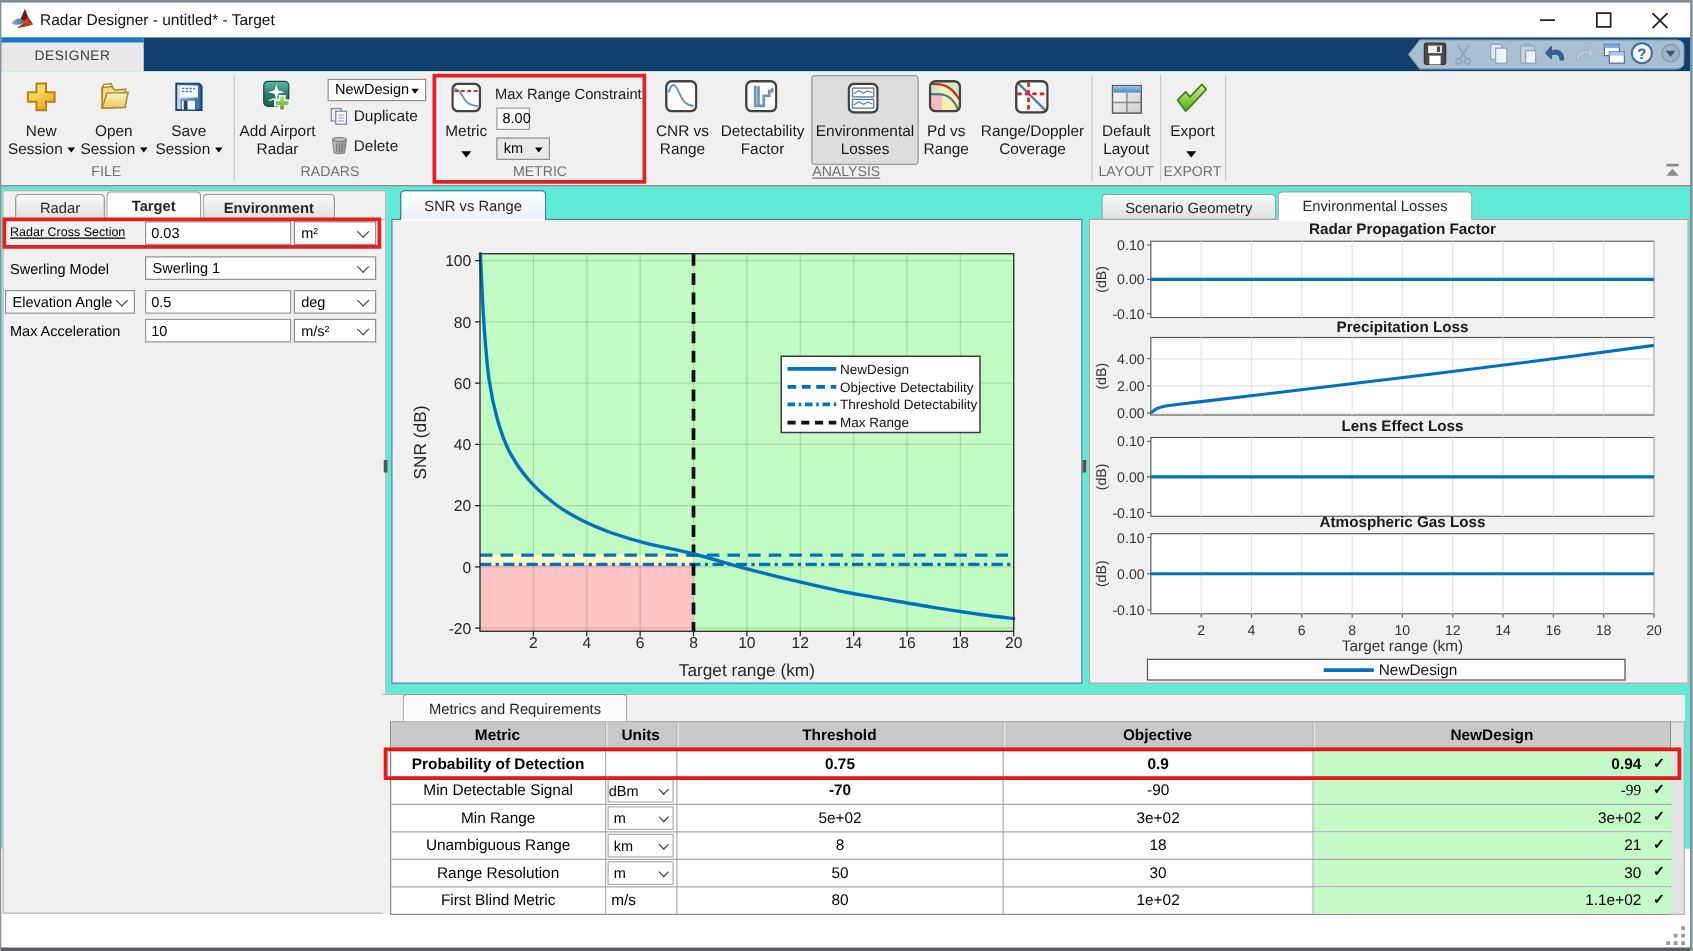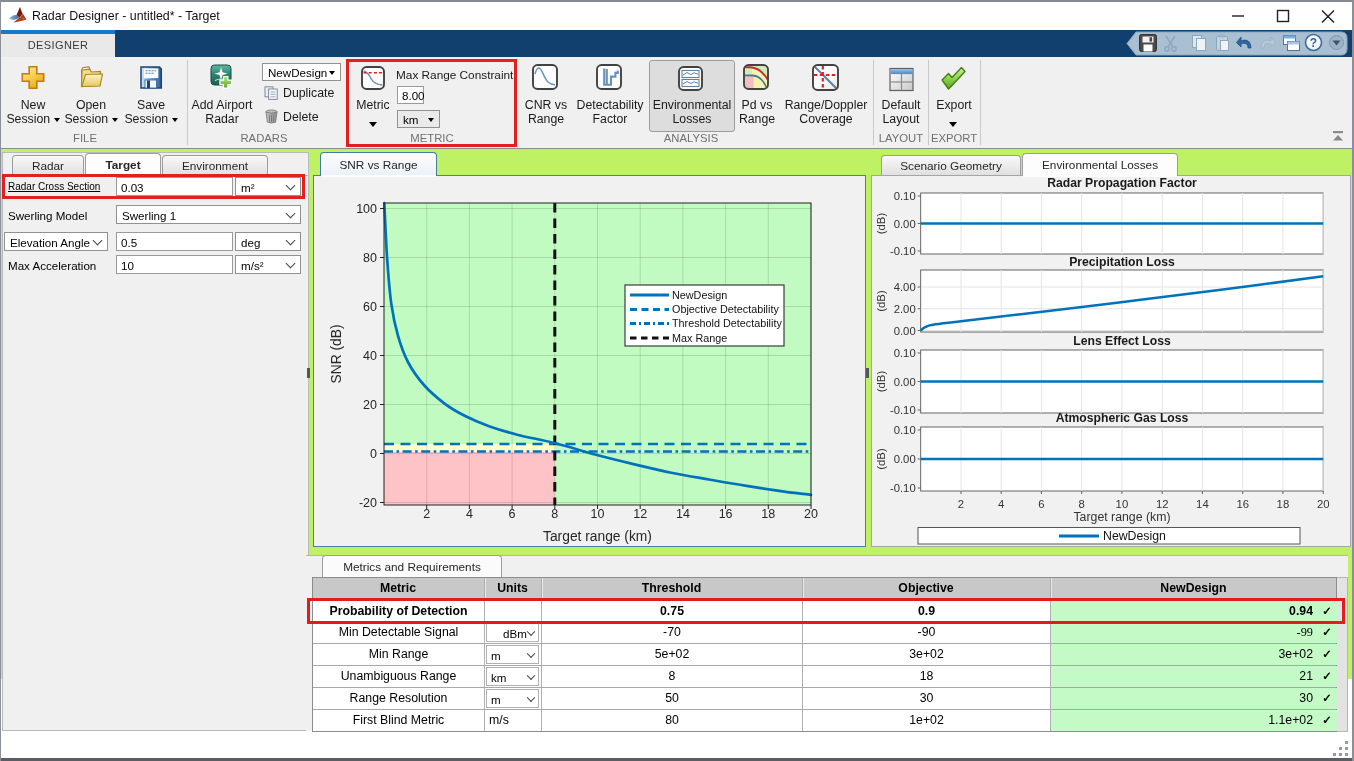--- a/index.html
+++ b/index.html
@@ -1,16 +1,16 @@
 <!DOCTYPE html>
 <html><head><meta charset="utf-8">
 <style>
 html,body{margin:0;padding:0;}
 body{width:1354px;height:761px;overflow:hidden;font-family:"Liberation Sans", sans-serif;}
-#win{position:absolute;left:0;top:0;width:1354px;height:679px;background:#bef264;}
+#win{position:absolute;left:0;top:0;width:1354px;height:679px;background:#5eead4;}
 .abs{position:absolute;}
 svg text{font-family:"Liberation Sans", sans-serif;}
 .tb-label{position:absolute;font-size:12.3px;color:#1a1a1a;text-align:center;line-height:14px;white-space:nowrap;}
 .sec-label{position:absolute;font-size:11.3px;color:#707070;text-align:center;white-space:nowrap;}
 .vsep{position:absolute;top:60px;height:85px;width:1px;background:#c9c9c9;}
 .darr{display:inline-block;width:0;height:0;border-left:3.5px solid transparent;border-right:3.5px solid transparent;border-top:4.5px solid #000;vertical-align:middle;}
 .combo{position:absolute;background:#fff;border:1px solid #919191;box-sizing:border-box;font-size:11.6px;color:#000;}
 .combo .txt{position:absolute;left:5px;top:50%;transform:translateY(-50%);white-space:nowrap;}
 .chev{position:absolute;right:6px;top:50%;width:6px;height:6px;border-right:1.6px solid #444;border-bottom:1.6px solid #444;transform:translateY(-72%) rotate(45deg);}
 .input{position:absolute;background:#fff;border:1px solid #9a9a9a;box-sizing:border-box;font-size:11.6px;color:#000;}
@@ -250,21 +250,21 @@
           <stop offset="1" stop-color="#e8e8e8"></stop>
         </linearGradient>
       </defs>
 <rect x="1.5" y="1.5" width="24" height="24" rx="4" fill="url(#rdg)"></rect>
 <path d="M2.5,2.5 L24.5,24.5" stroke="#5580a8" stroke-width="2"></path>
 <line x1="10.8" y1="2" x2="10.8" y2="25.5" stroke="#e31f1f" stroke-width="2.2" stroke-dasharray="3.6,2.4"></line>
 <line x1="1.8" y1="11" x2="25.5" y2="11" stroke="#e31f1f" stroke-width="2.2" stroke-dasharray="3.6,2.4"></line>
 <rect x="1" y="1" width="25" height="25" rx="4.5" fill="none" stroke="#424242" stroke-width="1.9"></rect>
 </svg>
 <div class="tb-label" style="left:776px;top:98px;width:100px;">Range/Doppler<br>Coverage</div>
-<div class="sec-label" style="left:651px;top:132px;width:80px;">ANALYSIS</div>
+<div class="sec-label" style="left:637px;top:132px;width:80px;text-decoration:underline;">ANALYSIS</div>
 <svg class="abs" style="left:889px;top:67px;" width="25" height="25" viewBox="0 0 25 25">
 <defs>
         <linearGradient id="lay" x1="0" y1="0" x2="0" y2="1">
           <stop offset="0" stop-color="#8fc0e8"></stop>
           <stop offset="1" stop-color="#4e88c0"></stop>
         </linearGradient>
 <linearGradient id="pane" x1="0" y1="0" x2="1" y2="1">
           <stop offset="0" stop-color="#ffffff"></stop>
           <stop offset="1" stop-color="#c9c9c9"></stop>
         </linearGradient>
@@ -293,21 +293,21 @@
 <rect x="1" y="1" width="10" height="2.2" fill="#8a8a8a"></rect>
 <path d="M1,10.5 L6,5 L11,10.5 Z" fill="#8a8a8a"></path>
 </svg>
 <div class="abs" style="left:2px;top:152px;width:307px;height:579px;background:#f0f0f0;border:1px solid #b9b9b9;box-sizing:border-box;"></div>
 <div class="tab" style="left:12px;top:155px;width:72px;height:20px;">
       <span class="t">Radar</span>
     </div>
 <div class="tab active" style="left:85px;top:153px;width:76px;height:23px;font-weight:bold;">
       <span class="t">Target</span>
     </div>
-<div class="tab" style="left:162px;top:155px;width:106px;height:20px;">
+<div class="tab" style="left:162px;top:155px;width:106px;height:20px;font-weight:bold;">
       <span class="t">Environment</span>
     </div>
 <div class="abs" style="left:3px;top:175px;width:305px;height:1px;background:#b9b9b9;"></div>
 <div class="abs" style="left:86px;top:175px;width:74px;height:2px;background:#fdfdfd;"></div>
 <div class="abs" style="left:8px;top:181px;font-size:10px;color:#000;text-decoration:underline;">Radar Cross Section</div>
 <div class="input" style="left:116px;top:177px;width:117px;height:19px;">
       <span class="txt">0.03</span>
     </div>
 <div class="combo" style="left:235px;top:177px;width:66px;height:19px;">
       <span class="txt">m²</span>
@@ -559,24 +559,24 @@
 <div class="cell" style="left:313px;top:601px;width:171px;height:20px;line-height:20px;text-align:center;font-weight:bold;">Probability of Detection</div>
 <div class="cell" style="left:542px;top:601px;width:260px;height:20px;line-height:20px;text-align:center;font-weight:bold;">0.75</div>
 <div class="cell" style="left:803px;top:601px;width:247px;height:20px;line-height:20px;text-align:center;font-weight:bold;">0.9</div>
 <div class="cell" style="left:1051px;top:601px;width:286px;height:20px;line-height:20px;background:#c4fac5;text-align:right;font-weight:bold;padding-left:26px;">
       <span style="position:absolute;right:24px;">0.94</span>
       <span style="position:absolute;right:5px;font-weight:bold;font-size:11.5px;">✓</span>
     </div>
 <div class="abs" style="left:313px;top:621px;width:1023px;height:1px;background:#a9a6b2;"></div>
 <div class="cell" style="left:313px;top:622px;width:171px;height:21px;line-height:21px;text-align:center;font-weight:normal;">Min Detectable Signal</div>
 <div class="combo" style="left:486px;top:623px;width:53px;height:19px;border-color:#b0b0b0;">
-      <span class="txt" style="left:16px;">dBm</span>
+      <span class="txt" style="left:0;">dBm</span>
       <span class="chev" style="right:4px;width:5px;height:5px;"></span>
     </div>
-<div class="cell" style="left:542px;top:622px;width:260px;height:21px;line-height:21px;text-align:center;font-weight:normal;">-70</div>
+<div class="cell" style="left:542px;top:622px;width:260px;height:21px;line-height:21px;text-align:center;font-weight:bold;">-70</div>
 <div class="cell" style="left:803px;top:622px;width:247px;height:21px;line-height:21px;text-align:center;font-weight:normal;">-90</div>
 <div class="cell" style="left:1051px;top:622px;width:286px;height:21px;line-height:21px;background:#c4fac5;text-align:right;font-weight:normal;">
       <span style="position:absolute;right:24px;font-family:Liberation Serif, serif;">-99</span>
       <span style="position:absolute;right:5px;font-weight:bold;font-size:11.5px;">✓</span>
     </div>
 <div class="abs" style="left:313px;top:643px;width:1023px;height:1px;background:#a9a6b2;"></div>
 <div class="cell" style="left:313px;top:644px;width:171px;height:21px;line-height:21px;text-align:center;font-weight:normal;">Min Range</div>
 <div class="combo" style="left:486px;top:645px;width:53px;height:19px;border-color:#b0b0b0;">
       <span class="txt" style="left:4px;">m</span>
       <span class="chev" style="right:4px;width:5px;height:5px;"></span>

